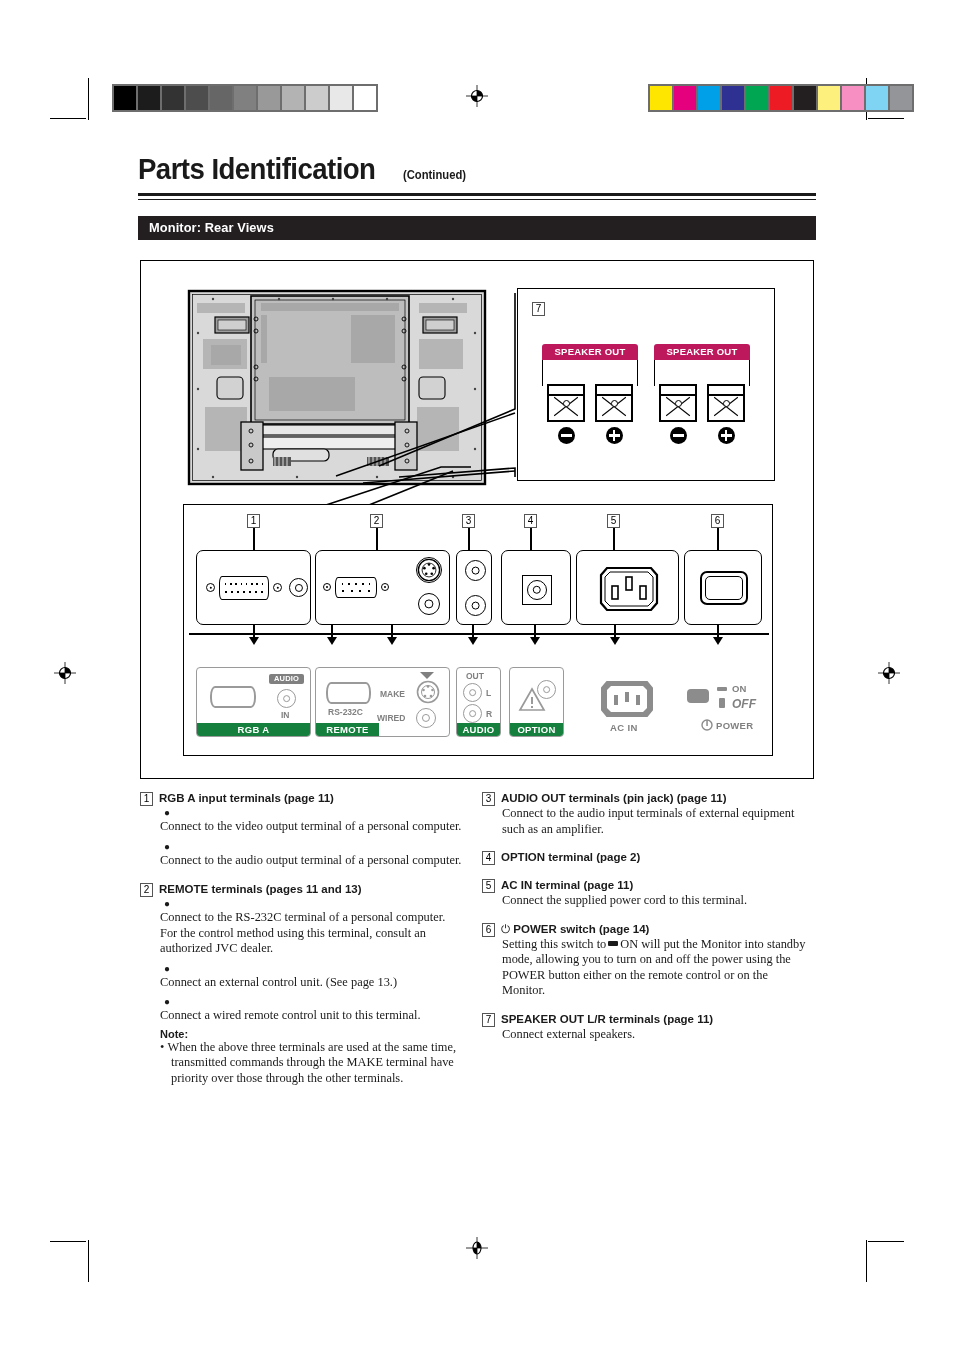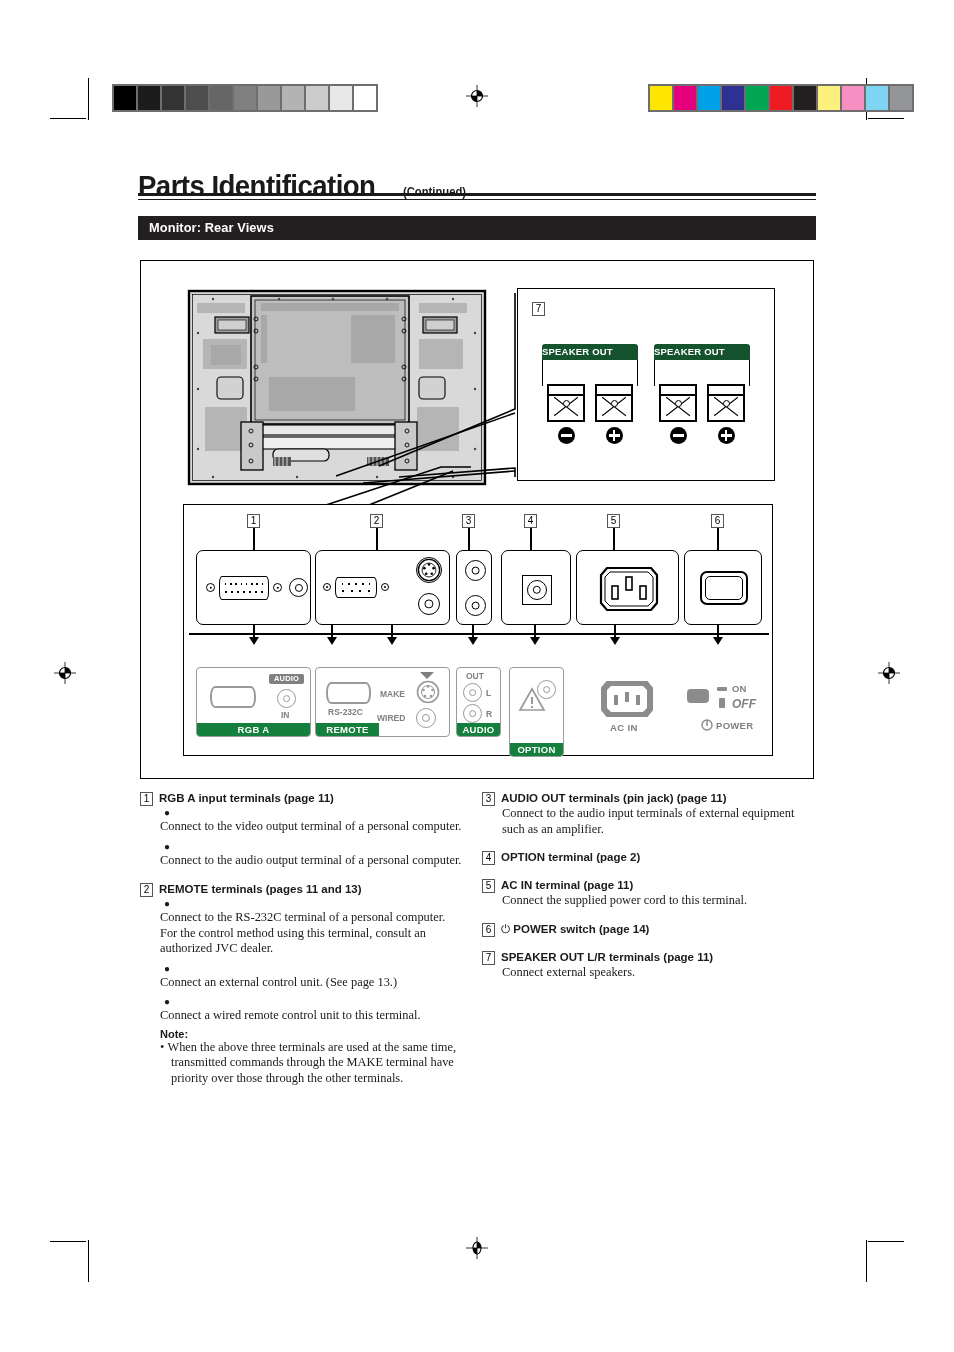--- a/index.html
+++ b/index.html
@@ -14,21 +14,21 @@
   
   .cropmark { position:absolute; background:#000; }
   .regmark { position:absolute; width:22px; height:22px; }
 
   .graywedge, .colorbar {
     position:absolute; display:flex; border:1px solid #6e6e6e; background:#6e6e6e;
   }
   .graywedge i, .colorbar i { display:block; width:22px; height:24px; margin:1px; }
 
   
-  #title-block { position:absolute; left:138px; top:152px; width:678px;margin-top:17px; }
+  #title-block { position:absolute; left:138px; top:152px; width:678px; }
   #page-title {
     font-size:30px; font-weight:bold; letter-spacing:-0.6px;
     color:#1a1a1a; display:inline-block; vertical-align:baseline;
     font-family:"Liberation Sans", sans-serif;
     transform:scaleX(0.92); transform-origin:left bottom;
   }
   #page-title-cont {
     font-size:12.5px; font-weight:bold; color:#1a1a1a;
     display:inline-block; margin-left:7px; vertical-align:baseline;
     transform:scaleX(0.9); transform-origin:left bottom;
@@ -60,22 +60,22 @@
     border:1.6px solid #000; background:#fff;
   }
   .callout-num {
     border:1px solid #555; background:#fff; color:#000;
     font-size:10px; line-height:12px; text-align:center;
     width:13px; height:14px; display:inline-block; font-weight:normal;
     font-family:"Liberation Sans", sans-serif;
   }
   .spk-group { position:absolute; top:55px; width:96px; height:118px; }
   .spk-label {
-    height:16px; background:#14532d; color:#fff; font-size:9.5px; font-weight:bold;
-    line-height:16px; text-align:left; border-radius:3px 3px 0 0; letter-spacing:0.2px;
+    height:16px; background:#be185d; color:#fff; font-size:9.5px; font-weight:bold;
+    line-height:16px; text-align:center; border-radius:3px 3px 0 0; letter-spacing:0.2px;
   }
   .spk-body { border-left:1.6px solid #000; border-right:1.6px solid #000; height:26px; }
   .spk-terms { display:flex; justify-content:space-around; margin-top:-2px; }
   .spk-term { width:38px; }
   .spk-screw {
     width:38px; height:38px; border:2px solid #000; background:#fff; position:relative;
   }
   .spk-screw::before, .spk-screw::after {
     content:""; position:absolute; left:2px; top:8px; width:30px; height:0;
     border-top:1.4px solid #000; transform-origin:center;
@@ -556,21 +556,21 @@
         <div class="gray-txt" style="position:absolute; left:9px; top:3px;">OUT</div>
         <div class="gray-rca" style="position:absolute; left:6px; top:15px; width:19px; height:19px;"></div>
         <div class="gray-txt" style="position:absolute; left:29px; top:20px;">L</div>
         <div class="gray-rca" style="position:absolute; left:6px; top:36px; width:19px; height:19px;"></div>
         <div class="gray-txt" style="position:absolute; left:29px; top:41px;">R</div>
         <div class="term-name" style="position:absolute; left:0; right:0; bottom:0; border-radius:0 0 3px 3px;">AUDIO</div>
       </div>
     </div>
 
     <div class="term-group" style="left:325px; top:162px; width:55px;">
-      <div class="term-shell" style="height:90px;">
+      <div class="term-shell" style="height:70px;">
         <svg style="position:absolute; left:8px; top:19px; width:28px; height:26px;" viewBox="0 0 28 26">
           <path d="M14 2 L26 23 L2 23 Z" fill="#fff" stroke="#9a9a9a" stroke-width="1.7"></path>
           <rect x="13" y="10" width="2" height="7" fill="#9a9a9a"></rect>
           <rect x="13" y="19" width="2" height="2" fill="#9a9a9a"></rect>
         </svg>
         <div class="gray-rca" style="position:absolute; left:27px; top:12px; width:19px; height:19px;"></div>
         <div class="term-name" style="position:absolute; left:0; right:0; bottom:0; border-radius:0 0 3px 3px;">OPTION</div>
       </div>
     </div>
 
@@ -666,20 +666,21 @@
       <span>AC IN terminal (page 11)</span>
     </div>
     <div class="item-body">Connect the supplied power cord to this terminal.</div>
   </div>
 
   <div class="item" style="margin-top:13px;">
     <div class="item-head">
       <span class="callout-num">6</span>
       <span><span class="pwr-glyph">⏻</span> <span>POWER switch (page 14)</span></span>
     </div>
+    <div class="item-body"><span>Setting this switch to</span><span class="sw-glyph"></span><span>ON will put the Monitor into standby mode, allowing you to turn on and off the power using the POWER button either on the remote control or on the Monitor.</span></div>
   </div>
 
   <div class="item" style="margin-top:13px;">
     <div class="item-head">
       <span class="callout-num">7</span>
       <span>SPEAKER OUT L/R terminals (page 11)</span>
     </div>
     <div class="item-body">Connect external speakers.</div>
   </div>
 

